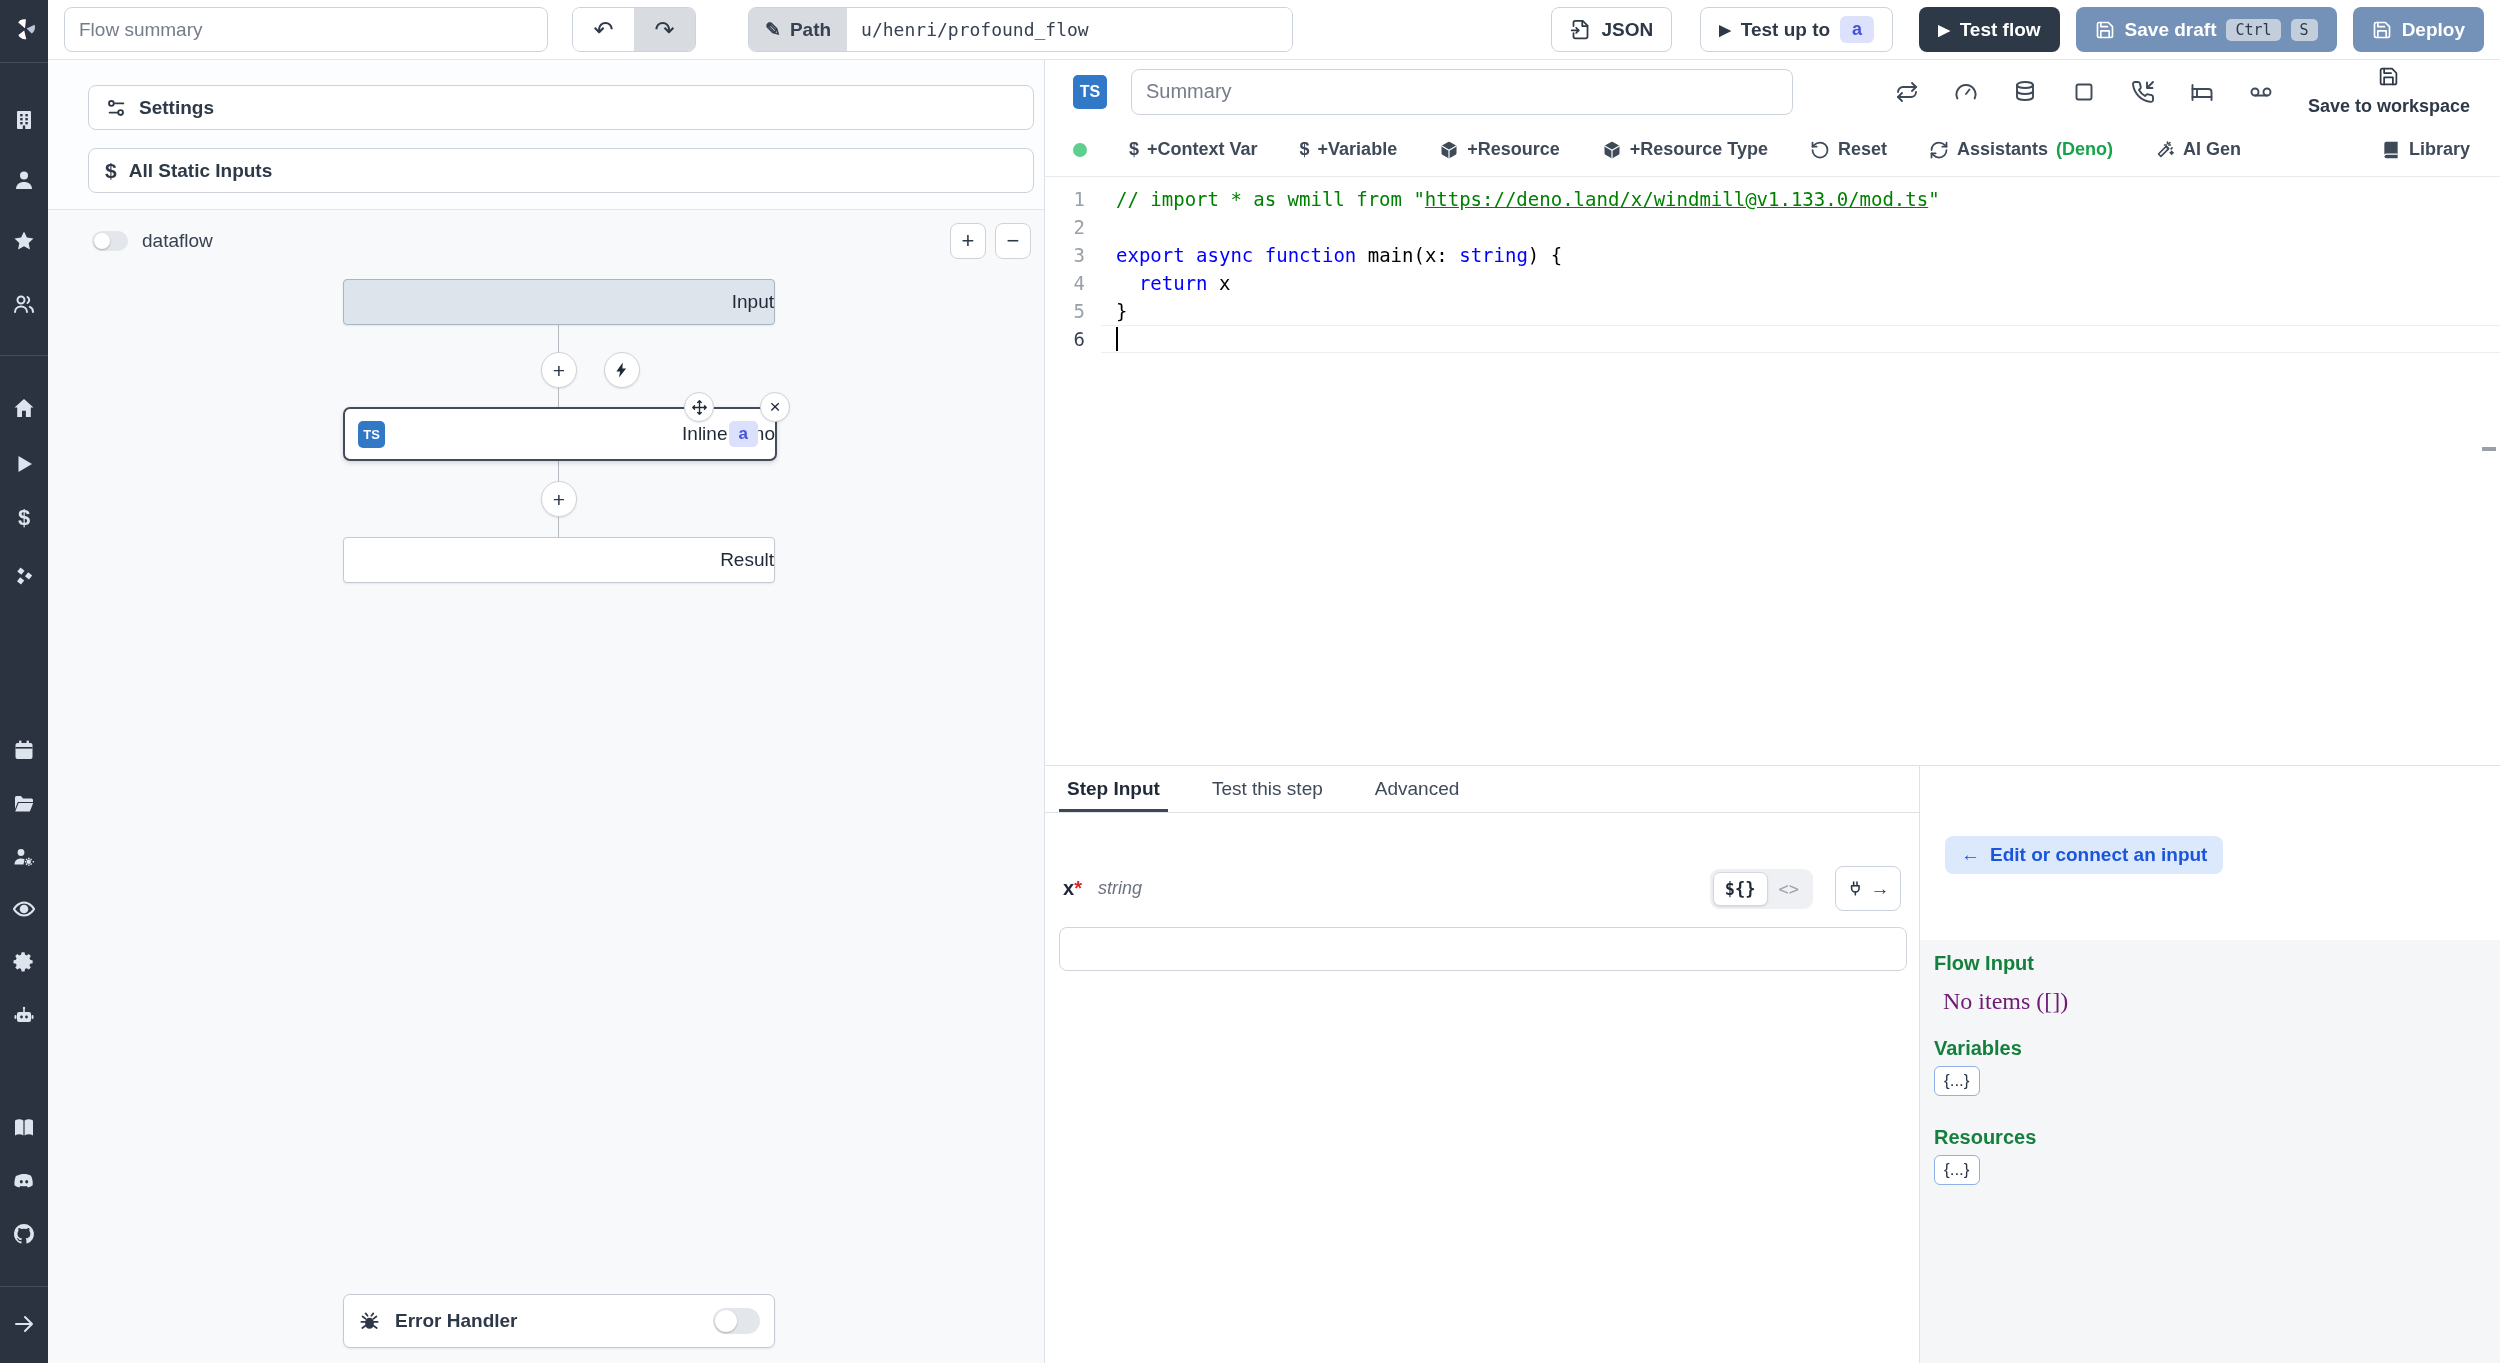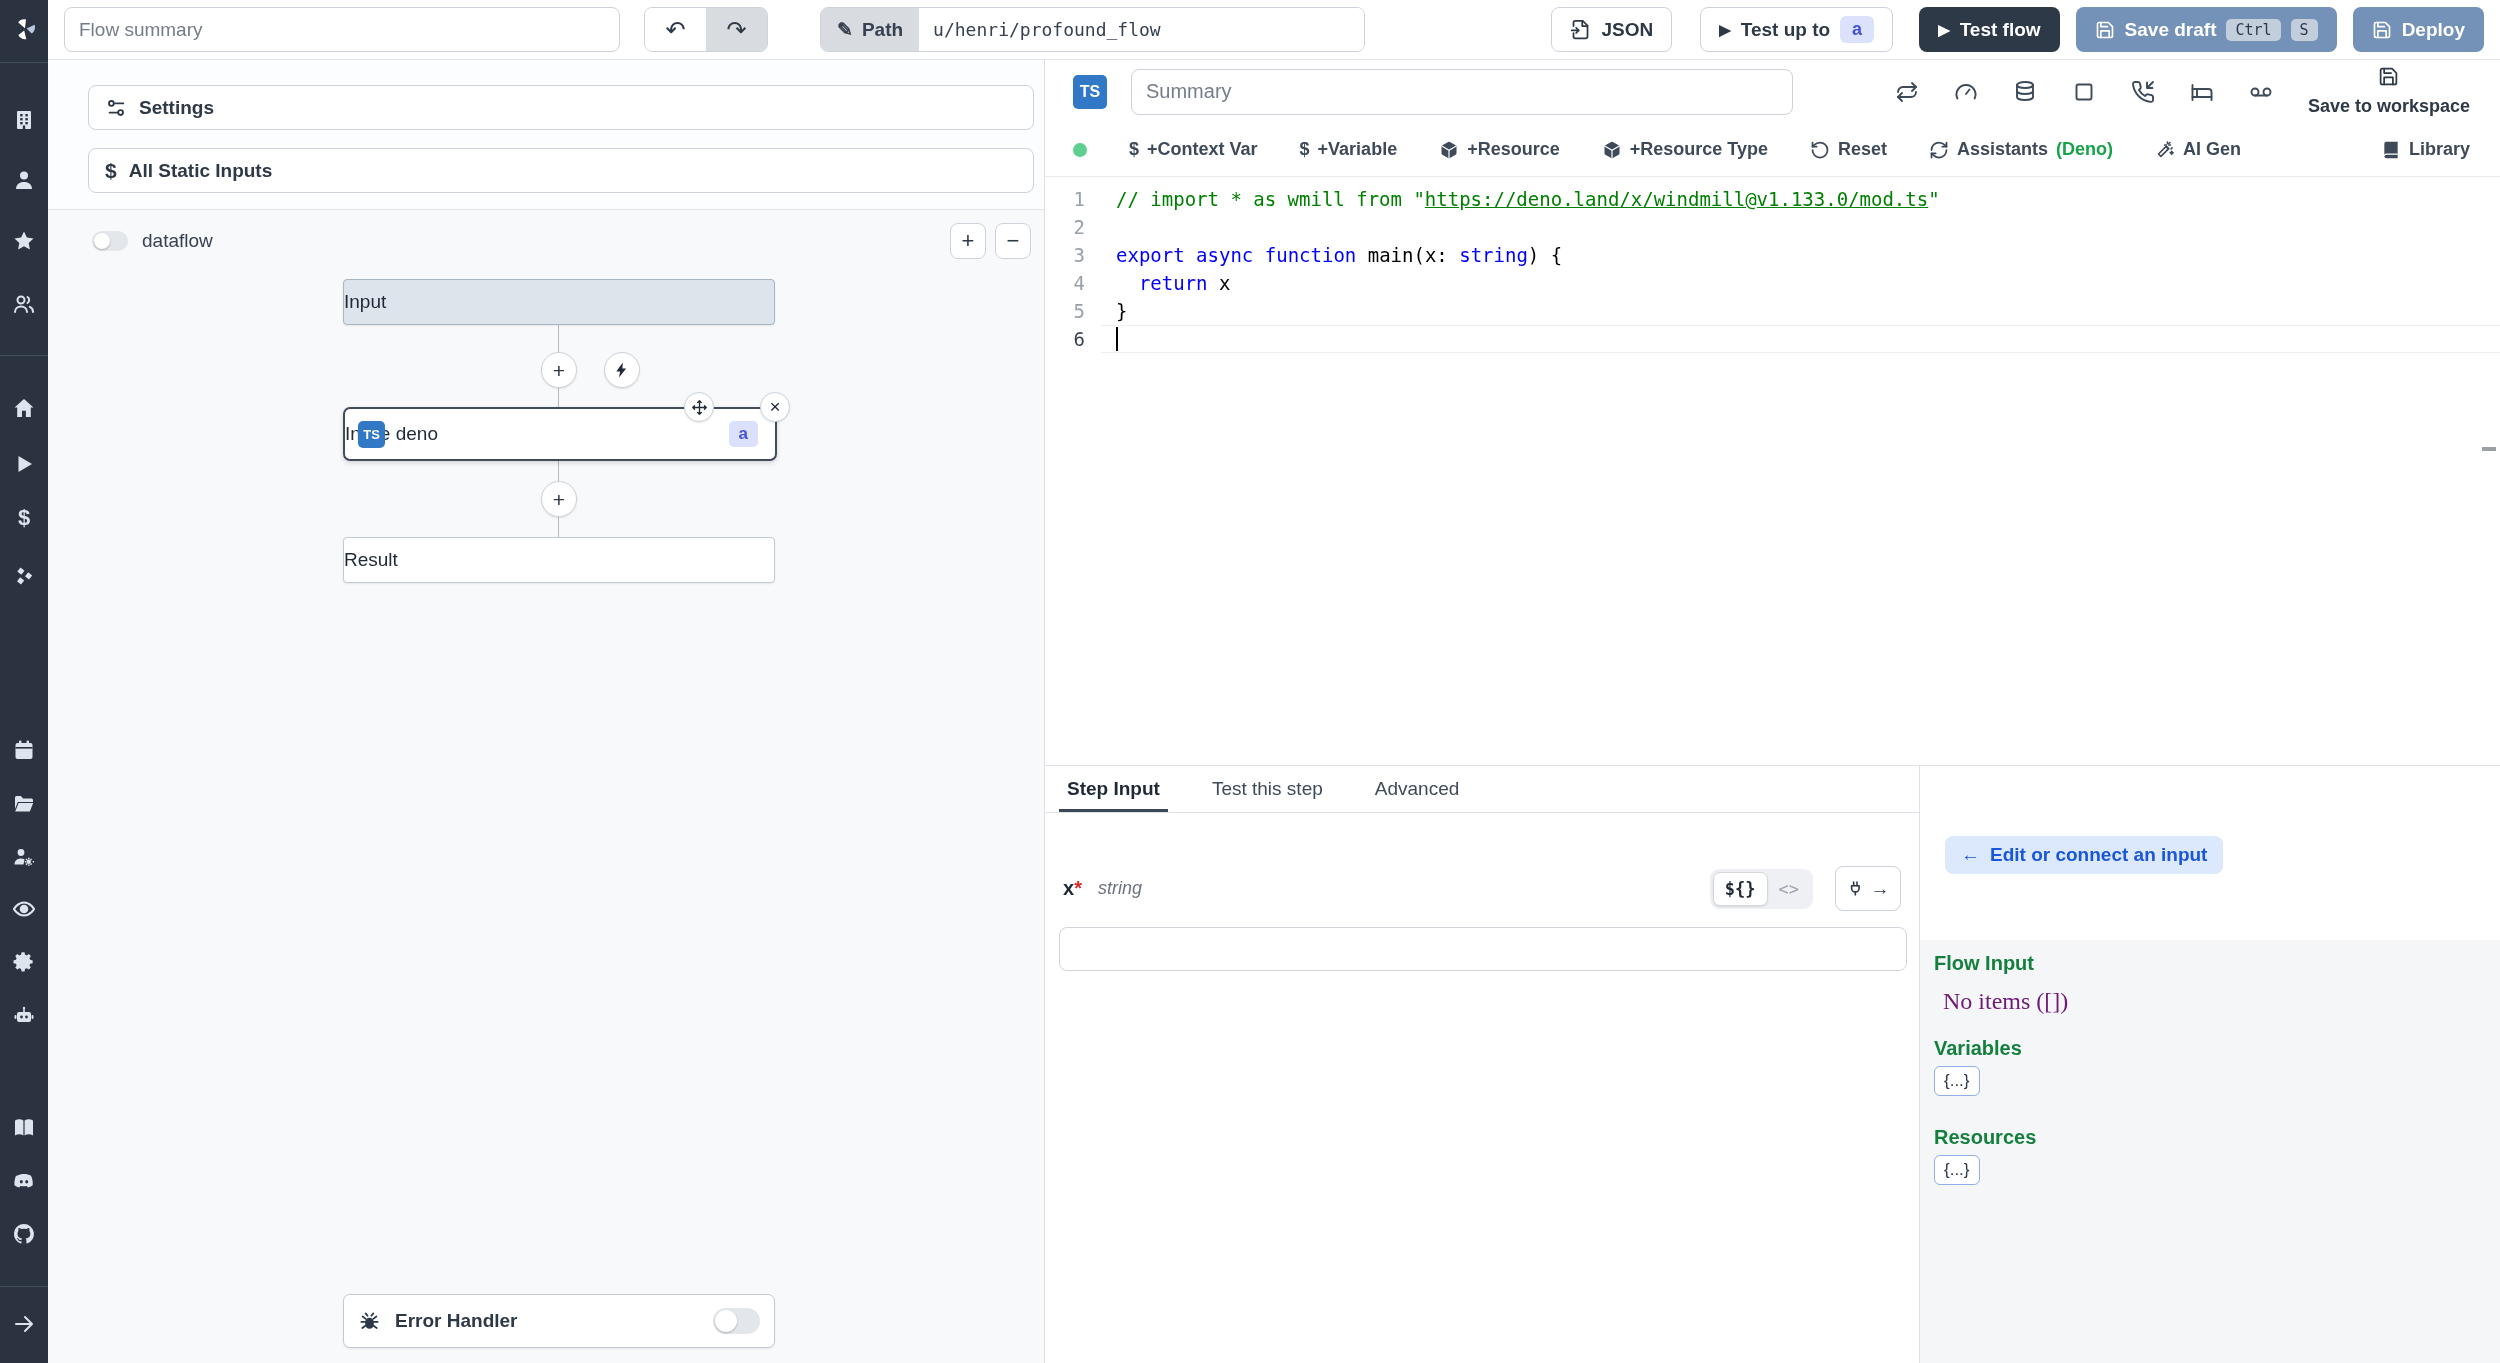--- a/index.html
+++ b/index.html
@@ -12,21 +12,21 @@
   
   #sidebar { position:absolute; left:0; top:0; width:48px; height:1363px; background:#2b3341; }
   .sb-icon { position:absolute; left:12px; width:24px; height:24px; color:#dde4ed; cursor:pointer; display:flex; align-items:center; justify-content:center; }
   .sb-div { position:absolute; left:0; width:48px; border-top:1px solid #434c5c; }
   .sb-char { font-size:22px; line-height:24px; color:#dde4ed; font-weight:bold; text-align:center; width:24px; }
 
   
   #topbar { position:absolute; left:48px; top:0; right:0; height:60px; background:#fff; border-bottom:1px solid #e2e6ea; display:flex; align-items:center; padding:0 16px; }
   .inp { border:1px solid #cdd3da; border-radius:8px; height:45px; font-size:19px; color:#2e3947; padding:0 14px; outline:none; font-family:"Liberation Sans",sans-serif; background:#fff; }
   .inp::placeholder { color:#747d89; }
-  #flow-summary { width:556px; }
+  #flow-summary { width:484px; }
   .undo-redo { display:flex; margin-left:24px; border:1px solid #cdd3da; border-radius:8px; overflow:hidden; height:45px; }
   .undo-redo button { width:61px; border:none; background:#fff; font-size:24px; color:#2e3947; cursor:pointer; }
   .undo-redo button.pressed { background:#d8dbe0; }
   .path-chip { display:flex; margin-left:52px; border:1px solid #cdd3da; border-radius:8px; overflow:hidden; height:45px; }
   .path-label { display:flex; align-items:center; gap:9px; background:#d8dbe0; padding:0 16px; font-size:19px; font-weight:700; color:#374151; }
   #path-input { border:none; height:43px; width:445px; font-family:"DejaVu Sans Mono",monospace; font-size:18px; color:#374151; padding:0 14px; outline:none; }
   .tb-spacer { flex:1; }
   .btn { display:flex; align-items:center; gap:10px; height:45px; border-radius:8px; font-size:19px; font-weight:700; padding:0 18px; cursor:pointer; border:1px solid transparent; }
   .btn-outline { background:#fff; border-color:#cdd3da; color:#2e3947; }
   .btn-dark { background:#2e3947; color:#fff; margin-left:26px; }
@@ -40,21 +40,21 @@
   #flowpanel .head { position:absolute; left:0; top:0; width:100%; height:150px; background:#fcfdfe; border-bottom:1px solid #e2e6ea; }
   .panel-btn { position:absolute; left:40px; width:946px; height:45px; background:#fff; border:1px solid #cdd3da; border-radius:8px; display:flex; align-items:center; gap:12px; padding:0 16px; font-size:19px; font-weight:700; color:#2e3947; cursor:pointer; }
   .dataflow-row { position:absolute; left:0; top:163px; width:100%; height:36px; display:flex; align-items:center; padding:0 13px 0 44px; }
   .toggle { width:36px; height:20px; border-radius:10px; background:#e3e6ea; position:relative; cursor:pointer; flex:none; }
   .toggle .knob { position:absolute; left:2px; top:2px; width:16px; height:16px; border-radius:50%; background:#fff; box-shadow:0 1px 2px rgba(0,0,0,.25); }
   .toggle-lg { width:47px; height:26px; border-radius:13px; }
   .toggle-lg .knob { width:22px; height:22px; }
   .dataflow-row .lbl { margin-left:14px; font-size:19px; color:#374151; }
   .zoom-btn { width:36px; height:36px; background:#fff; border:1px solid #cdd3da; border-radius:8px; font-size:22px; color:#2e3947; cursor:pointer; display:flex; align-items:center; justify-content:center; }
 
-  .node { position:absolute; display:flex; align-items:center; justify-content:flex-start; font-size:19px; color:#1f2937; border-radius:4px; box-shadow:0 1px 2px rgba(0,0,0,.08); cursor:pointer; }
+  .node { position:absolute; display:flex; align-items:center; justify-content:flex-end; font-size:19px; color:#1f2937; border-radius:4px; box-shadow:0 1px 2px rgba(0,0,0,.08); cursor:pointer;padding-left:29px; }
   .node-input { left:295px; top:219px; width:432px; height:46px; background:#dde4ec; border:1px solid #a9b5c1; }
   .node-step { left:295px; top:347px; width:434px; height:54px; background:#fff; border:2px solid #414b5a; border-radius:7px; box-shadow:0 2px 5px rgba(0,0,0,.15); }
   .node-result { left:295px; top:477px; width:432px; height:46px; background:#fff; border:1px solid #c3cad2; }
   .ts-badge { background:#3178c6; color:#fff; font-weight:700; border-radius:5px; display:flex; align-items:center; justify-content:center; }
   .node-step .ts-badge { position:absolute; left:13px; width:27px; height:27px; font-size:13px; }
   .node-step .mod-badge { position:absolute; right:17px; background:#dbe1fc; color:#4353d9; font-weight:700; font-size:17px; border-radius:5px; padding:3px 10px; }
   .edge { position:absolute; left:510px; width:1px; background:#b3bac2; }
   .g-circle { position:absolute; width:36px; height:36px; border-radius:50%; background:#fff; border:1px solid #cdd3da; box-shadow:0 1px 2px rgba(0,0,0,.1); display:flex; align-items:center; justify-content:center; cursor:pointer; color:#1f2937; }
   .g-circle.sm { width:30px; height:30px; }
   .plus-glyph { font-size:21px; color:#2e3947; line-height:1; }

